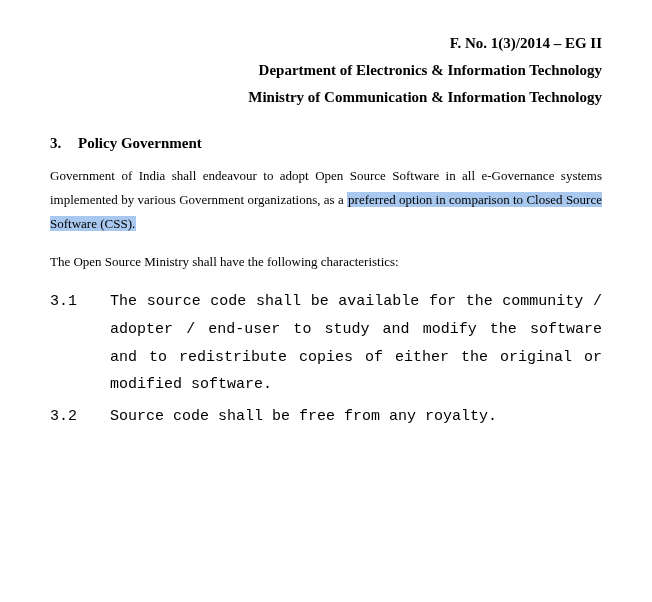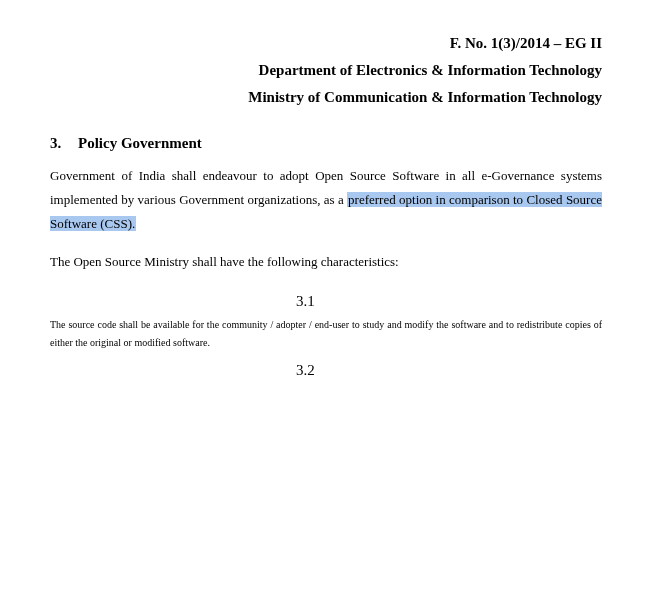--- a/index.html
+++ b/index.html
@@ -64,36 +64,36 @@
       padding: 0 1px;
     }
 
     .sub-items {
       margin-top: 4px;
       padding-left: 0px;
     }
 
     .sub-item-row {
       display: flex;
-      flex-direction: column;
-      align-items: center;
+      align-items: flex-start;
       margin-bottom: 4px;
       line-height: 1.85;
       text-align: justify;
+      font-family: Liberation Mono, monospace;
     }
 
     .sub-item-number {
       min-width: 60px;
       font-size: 15px;
       padding-top: 0;
       flex-shrink: 0;
     }
 
     .sub-item-text {
-      font-size: 10px;
+      font-size: 15px;
       line-height: 1.85;
       text-align: justify;
       flex: 1;
     }
   </style>
 </head>
 <body>
 
 <div>
 
@@ -116,17 +116,18 @@
 
     <div class="policy-body">The Open Source Ministry shall have the following characteristics:</div>
 
     <div class="sub-items">
       <div class="sub-item-row">
         <span class="sub-item-number">3.1</span>
         <span class="sub-item-text">The source code shall be available for the community / adopter / end-user to study and modify the software and to redistribute copies of either the original or modified software.</span>
       </div>
       <div class="sub-item-row">
         <span class="sub-item-number">3.2</span>
+        <span class="sub-item-text">Source code shall be free from any royalty.</span>
       </div>
     </div>
 
   </div>
 </div>
 
 </body></html>

